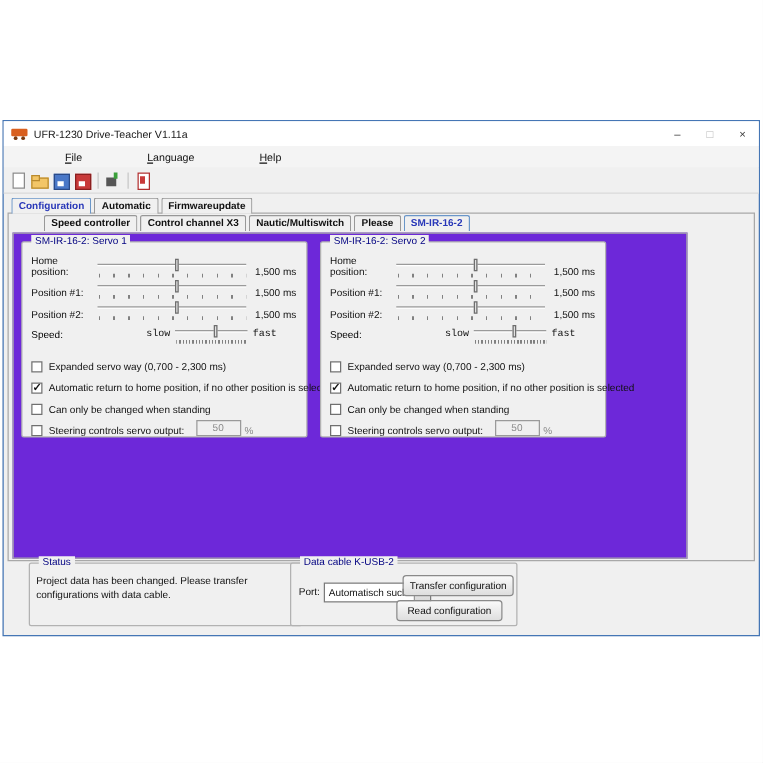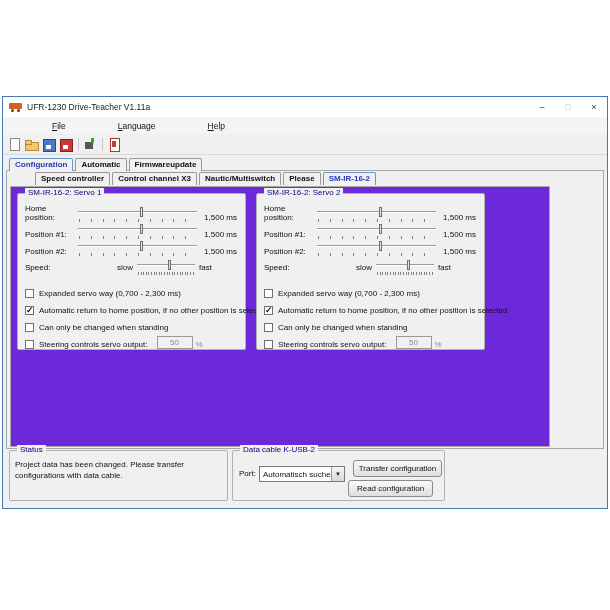--- a/index.html
+++ b/index.html
@@ -82,40 +82,40 @@
   .track { position:absolute; left:0; right:0; top:4px; height:1px; background:#9a9a9a;
            box-shadow:0 1px 0 #ffffff; }
   .thumb { position:absolute; top:0; width:3px; height:10px; background:#e2e2e2;
            border:1px solid #6e6e6e; }
   .ticks { position:absolute; left:1px; right:0; top:12px; height:3px;
            background-image:repeating-linear-gradient(90deg,#808080 0 1px,transparent 1px 11.8px); }
   .ticks.dense { background-image:repeating-linear-gradient(90deg,#808080 0 1px,transparent 1px 2.6px); }
 
   .speed-row { display:flex; align-items:center; height:21px; margin-top:1px; }
   .speed-label { width:92px; font-size:8px; flex:none; }
-  .speed-end { font-size:8px; color:#111; }
+  .speed-end { font-size:8px; color:#111;font-family:Liberation Mono, monospace; }
 
   .crow { display:flex; align-items:flex-end; height:17px; }
   .crow.first { margin-top:3px; }
   .cbox { width:9px; height:9px; background:#fff; border:1px solid #707070; margin-right:5px;
           position:relative; flex:none; }
   .cbox.checked::after { content:"\2713"; position:absolute; left:0px; top:-2px;
                          font-size:9px; font-weight:bold; color:#111; }
   .clabel { font-size:8px; color:#111; white-space:nowrap; }
 
   .steer-box { width:36px; height:13px; margin-left:9px; border:1px solid #9a9a9a;
                background:#f0f0f0; color:#8a8a8a; font-size:8px;
                display:flex; align-items:center; justify-content:center; flex:none; }
   .steer-unit { font-size:8px; color:#8a8a8a; margin-left:3px; }
 
   
-  .status-group { left:6px; top:353px; width:219px; height:51px; }
+  .status-group { left:20px; top:353px; width:219px; height:51px; }
   .status-msg { padding:8px 4px 0 5px; font-size:8px; line-height:1.4; color:#111; }
 
-  .cable-group { left:229px; top:353px; width:213px; height:51px; }
+  .cable-group { left:229px; top:353px; width:182px; height:51px; }
   .port-label { position:absolute; left:6px; top:18px; font-size:8px; color:#111; }
   .combo { position:absolute; left:26px; top:15px; width:86px; height:16px;
            border:1px solid #7a7a7a; background:#fff; display:flex; align-items:stretch; }
   .combo-value { flex:1; font-size:8px; color:#111; padding:3px 0 0 3px; white-space:nowrap; overflow:hidden; }
   .combo-btn { width:13px; background:linear-gradient(#f6f6f6,#d8d8d8); border-left:1px solid #9a9a9a;
                display:flex; align-items:center; justify-content:center; font-size:6px; color:#222; flex:none; }
   .btn { position:absolute; border:1px solid #8a8a8a; border-radius:3px;
          background:linear-gradient(#fafafa,#dedede); font-size:8px; color:#111;
          display:flex; align-items:center; justify-content:center; font-family:inherit; }
   .btn-transfer { right:2px; top:9px; width:89px; height:17px; }

